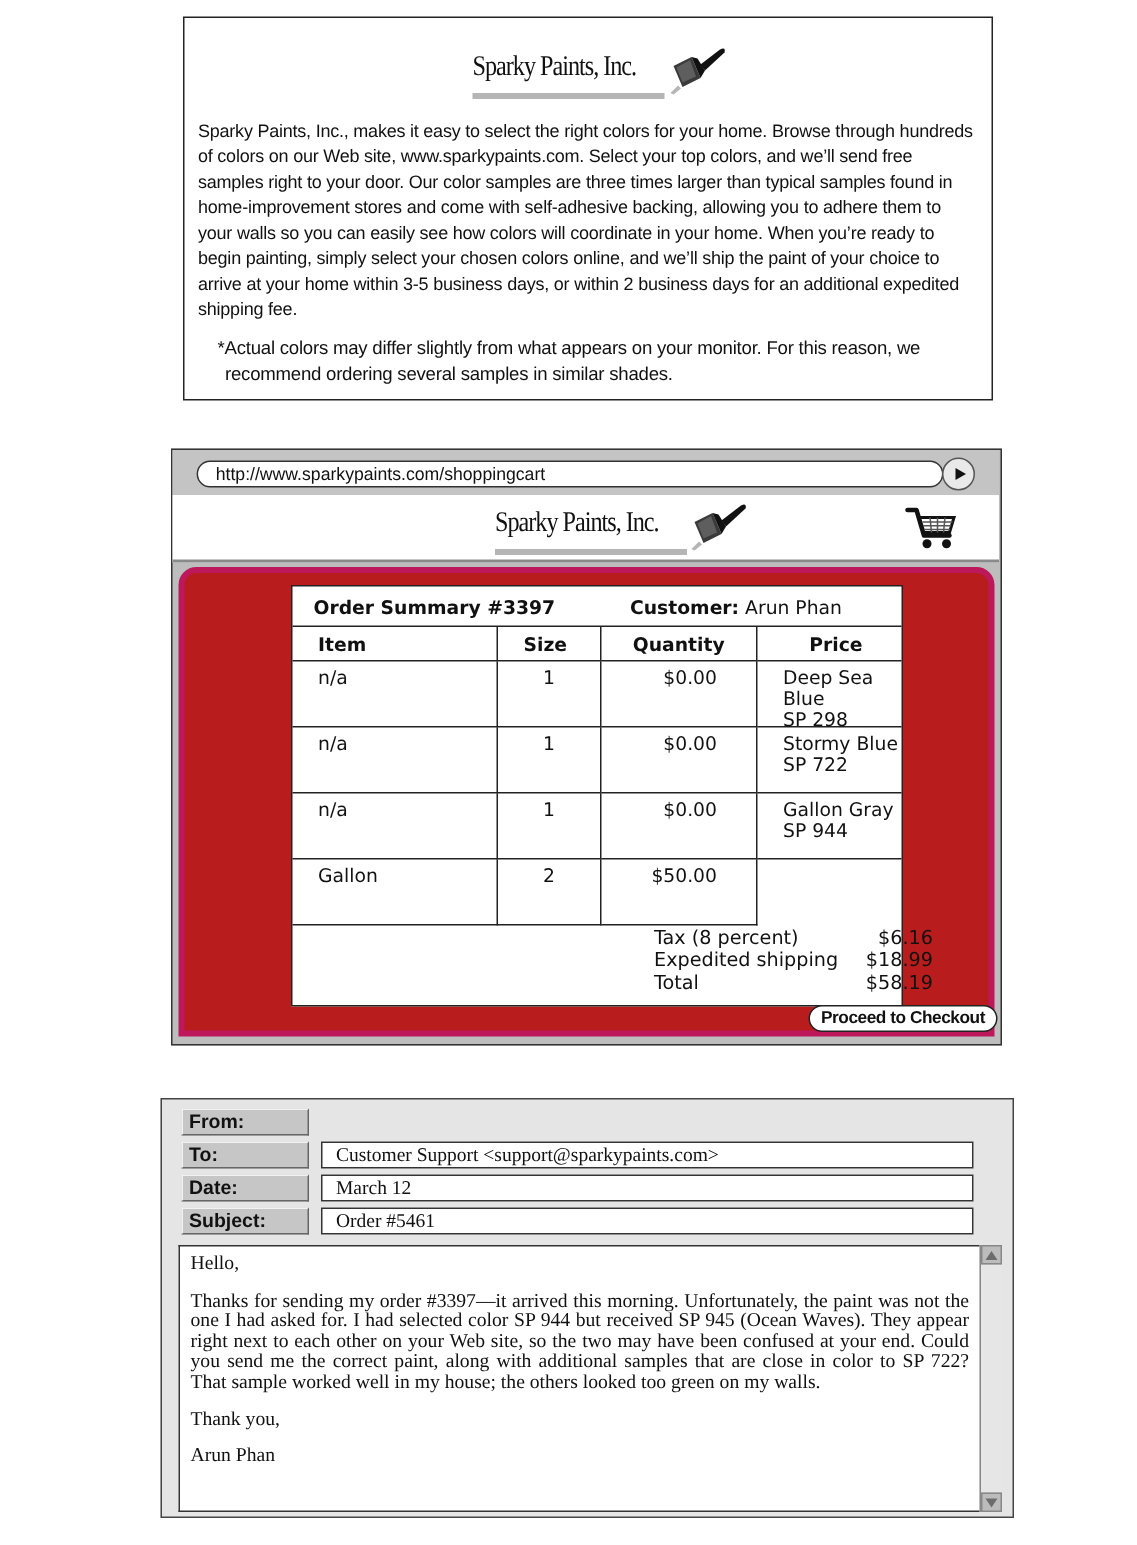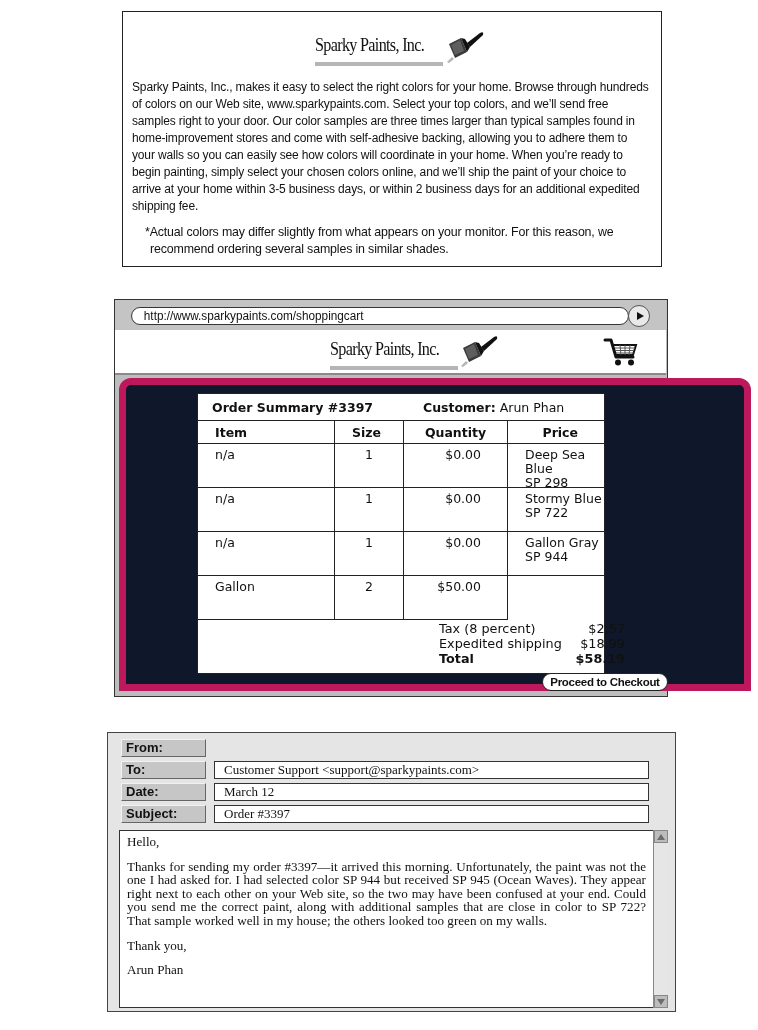--- a/index.html
+++ b/index.html
@@ -54,22 +54,22 @@
     display: flex; align-items: center; justify-content: center;
   }
   .go-btn .tri { width: 0; height: 0; border-left: 7px solid #111; border-top: 4.5px solid transparent; border-bottom: 4.5px solid transparent; margin-left: 2px; }
   .site-header { position: absolute; left: 0; top: 30px; width: 551px; height: 45px; background: #fff; border-bottom: 2px solid #8a8a8a; }
   .site-header .logo { left: 215px; top: 8px; }
   .site-header .logo-bar { left: 215px; top: 36px; width: 128px; }
   .site-header .brush { left: 344px; top: 4px; }
   .cart { position: absolute; left: 488px; top: 7px; }
 
   .content-pane {
-    position: absolute; left: 4px; top: 78px; width: 632px; height: 313px;
-    background: #0f172a; border: 7px solid #be185d; border-radius: 12px 12px 0 0;
+    position: absolute; left: 4px; top: 78px; width: 544px; height: 313px;
+    background: #b91c1c; border: 4px solid #be185d; border-radius: 12px 12px 0 0;
   }
 
   .order {
     position: absolute; left: 71px; top: 8px; width: 408px;
     border: 1.5px solid #222; background: #fff;
     font-family: "DejaVu Sans", sans-serif; font-size: 12.5px; color: #111;
   }
   .order-head { display: flex; height: 27px; align-items: center; border-bottom: 1.5px solid #222; }
   .order-title { font-weight: bold; padding-left: 14px; width: 225px; }
   .order-cust { white-space: nowrap; }
@@ -80,21 +80,21 @@
   .hcell { height: 23px; font-weight: bold; display: flex; align-items: center; }
   .cell { height: 44px; padding-top: 4px; line-height: 14px; }
   .c-item { padding-left: 17px; }
   .c-size { padding-left: 17px; }
   .c-qty { text-align: center; }
   .c-price { text-align: right; padding-right: 26px; }
   .hcell.c-qty { justify-content: center; }
   .hcell.c-price { justify-content: flex-end; }
   .totals { position: relative; height: 53px; }
   .tot-row { position: absolute; left: 194px; width: 186px; display: flex; justify-content: space-between; line-height: 14px; font-size: 12.8px; margin-left: 47px; }
-  .tot-row.bold { font-weight: bold; }
+  .tot-row.bold { font-weight: normal; }
 
   .checkout-btn {
     position: absolute; left: 416px; top: 288px; width: 126px; height: 18px;
     border: 1px solid #222; border-radius: 9px; background: #fff;
     font-family: "Liberation Sans", sans-serif; font-weight: bold; font-size: 11.5px;
     line-height: 16px; text-align: center; color: #111; letter-spacing: -0.3px;
   }
 
   
   .email {
@@ -228,21 +228,21 @@
           <div>Gallon Gray</div>
           <div>SP 944</div>
         </div>
         <div class="cell c-size">Gallon</div>
         <div class="cell c-qty">2</div>
         <div class="cell c-price">$50.00</div>
       </div>
       <div class="totals">
         <div class="tot-row" style="top:2px">
           <span>Tax (8 percent)</span>
-          <span>$2.57</span>
+          <span>$6.16</span>
         </div>
         <div class="tot-row" style="top:17px">
           <span>Expedited shipping</span>
           <span>$18.99</span>
         </div>
         <div class="tot-row bold" style="top:32px">
           <span>Total</span>
           <span>$58.19</span>
         </div>
       </div>
@@ -255,21 +255,21 @@
 <div class="email">
   <div class="hdr-label" style="top:6px">From:</div>
 
   <div class="hdr-label" style="top:28px">To:</div>
   <div class="hdr-value" style="top:28px">Customer Support &lt;support@sparkypaints.com&gt;</div>
 
   <div class="hdr-label" style="top:50px">Date:</div>
   <div class="hdr-value" style="top:50px">March 12</div>
 
   <div class="hdr-label" style="top:72px">Subject:</div>
-  <div class="hdr-value" style="top:72px">Order #3397</div>
+  <div class="hdr-value" style="top:72px">Order #5461</div>
 
   <div class="body-box">
     <p>Hello,</p>
     <p>Thanks for sending my order #3397—it arrived this morning. Unfortunately, the paint was not the one I had asked for. I had selected color SP 944 but received SP 945 (Ocean Waves). They appear right next to each other on your Web site, so the two may have been confused at your end. Could you send me the correct paint, along with additional samples that are close in color to SP 722? That sample worked well in my house; the others looked too green on my walls.</p>
     <p>Thank you,</p>
     <p class="tight">Arun Phan</p>
   </div>
   <div class="scrollbar">
     <div class="sb-btn sb-up" style="top:0">
       <span class="t"></span>

